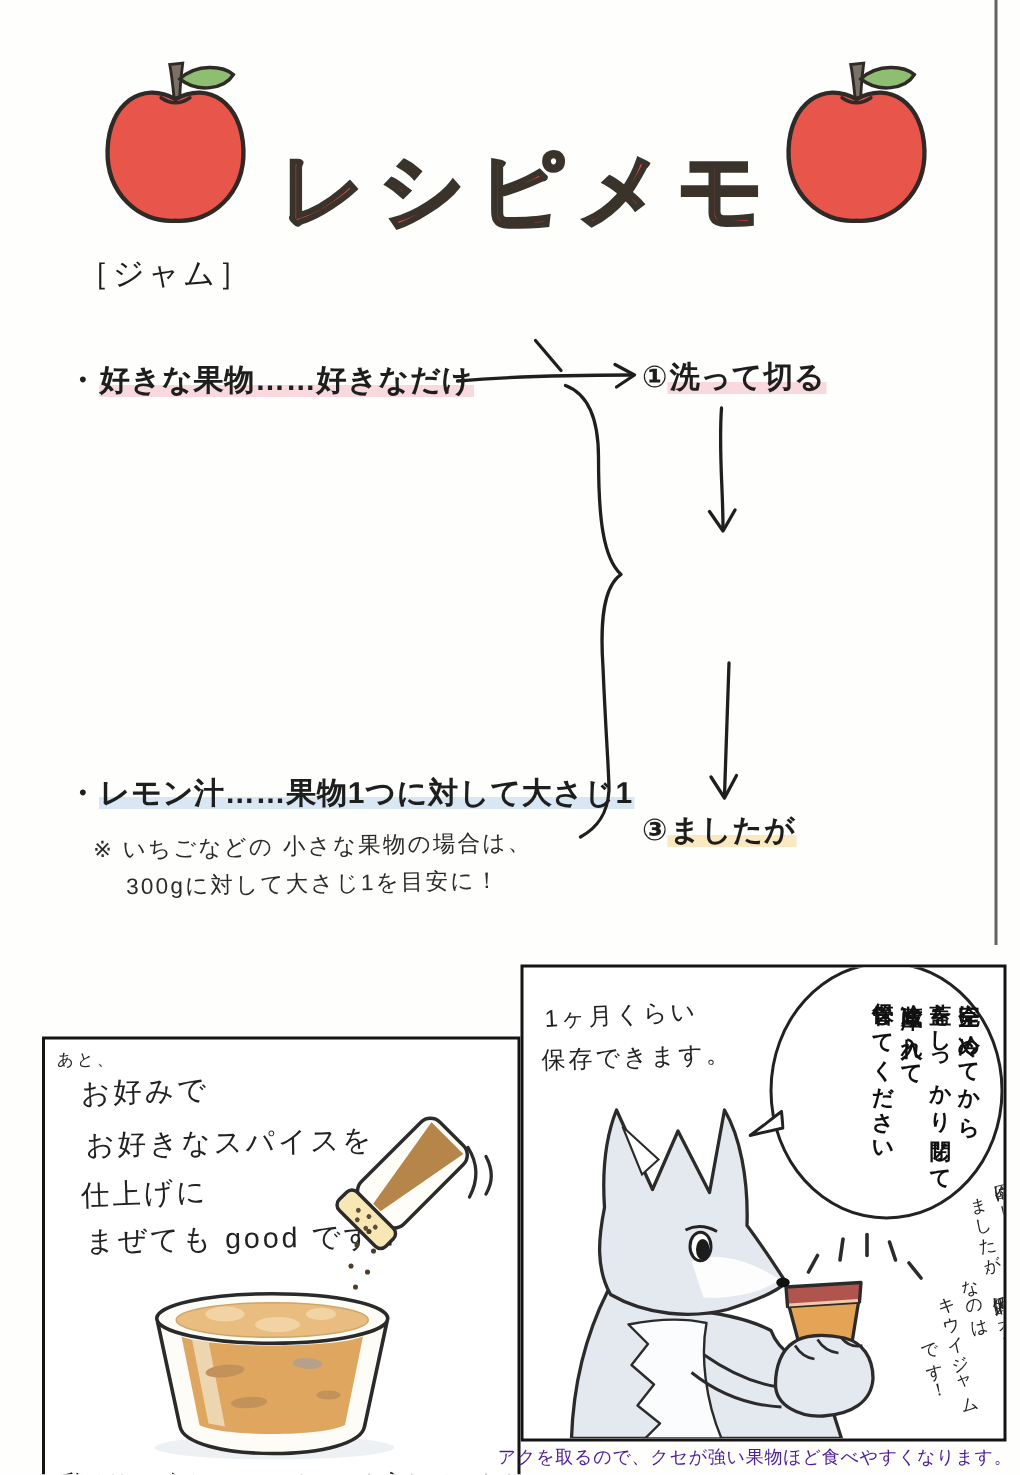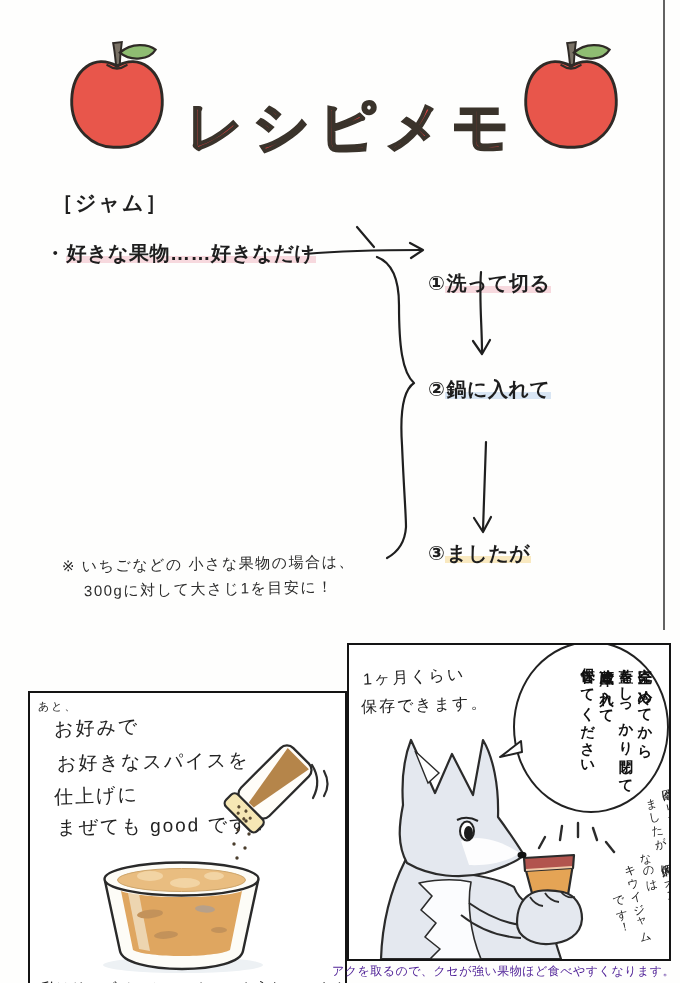--- a/index.html
+++ b/index.html
@@ -4,21 +4,21 @@
 <style>
   html,body{margin:0;padding:0;background:#fff;}
   .page{position:relative;width:680px;height:983px;background:#fefefd;overflow:hidden;
         font-family:"Liberation Sans","DejaVu Sans",sans-serif;color:#1e1e1e;}
 
   
   .title{position:absolute;left:172px;top:50px;width:346px;text-align:right;
          font-size:56px;font-weight:800;color:#ef4444;letter-spacing:9px;margin-top:40px;
          -webkit-text-stroke:2.2px #3a332b;}
   .apple-svg{position:absolute;width:106px;height:116px;}
-  .section-label{position:absolute;left:52px;top:168px;font-size:21px;font-weight:700;letter-spacing:2px;margin-top:21px;}
+  .section-label{position:absolute;left:52px;top:168px;font-size:21px;font-weight:400;letter-spacing:2px;}
 
   
   .ing,.step{position:absolute;font-size:20px;font-weight:700;letter-spacing:0.5px;white-space:nowrap;}
   .hl{background-image:linear-gradient(to bottom,rgba(0,0,0,0) 62%,var(--c) 62%,var(--c) 97%,rgba(0,0,0,0) 97%);padding:0 1px;}
   .hl-pink{--c:#f7d9de;} .hl-blue{--c:#d9e6f4;} .hl-yellow{--c:#f9e9c0;}
   .note-line{position:absolute;font-size:15px;letter-spacing:1.5px;color:#2b2b2b;white-space:nowrap;}
   .flow-svg{position:absolute;left:300px;top:215px;width:225px;height:360px;}
   .edge-line{position:absolute;left:663px;top:0;width:2px;height:630px;background:#3c3c3c;opacity:.8;}
 
   
@@ -75,27 +75,27 @@
     <path d="M58,13 C70,2 88,4 95,10 C89,20 70,23 58,13 Z" fill="#8fbd72" stroke="#2f2a26" stroke-width="2.4"></path>
     <path d="M55,27 C32,14 9,30 8,62 C7,92 30,113 55,111 C80,113 103,92 102,62 C101,30 78,14 55,27 Z" fill="#e8564b" stroke="#2f2a26" stroke-width="3"></path>
     <path d="M45,26 Q55,33 65,26" fill="none" stroke="#2f2a26" stroke-width="2.4" stroke-linecap="round"></path>
   </svg>
 
   <div class="section-label">［ジャム］</div>
 
   <div class="ing" style="left:45px;top:240px;"><span>・</span><span class="hl hl-pink">好きな果物……好きなだけ</span></div>
 
 
+  <div class="ing" style="left:45px;top:515px;"><span>・</span><span class="hl hl-blue">レモン汁……果物1つに対して大さじ1</span></div>
 
   <div class="note-line" style="left:62px;top:555px;transform:rotate(-1deg);">※ いちごなどの 小さな果物の場合は、</div>
   <div class="note-line" style="left:84px;top:580px;transform:rotate(-1deg);">300gに対して大さじ1を目安に！</div>
 
-  <div class="step" style="left:428px;top:238px;margin-top:32px;"><span>①</span><span class="hl hl-pink">洗って切る</span></div>
-
-  <div class="step" style="left:428px;top:376px;"><span>②</span><span class="hl hl-blue">鍋に入れて</span></div>
+  <div class="step" style="left:428px;top:238px;"><span>①</span><span class="hl hl-pink">洗って切る</span></div>
+
 
   <div class="step" style="left:428px;top:540px;"><span>③</span><span class="hl hl-yellow">ましたが</span></div>
 
   <svg class="flow-svg" viewBox="300 215 225 360" fill="none" stroke="#1f1f1f" stroke-width="2.2" stroke-linecap="round" stroke-linejoin="round">
     <path d="M305,254 C340,251 390,250 421,250"></path>
     <path d="M410,243 L423,250 L411,258"></path>
     <path d="M357,227 L374,247"></path>
     <path d="M481,272 C479,300 482,325 482,352"></path>
     <path d="M473,341 L482,354 L490,340"></path>
     <path d="M377,257 C393,263 399,280 399,305 C399,345 402,372 414,383 C402,391 400,415 402,445 C404,492 406,515 406,527 C405,543 398,552 387,558"></path>

